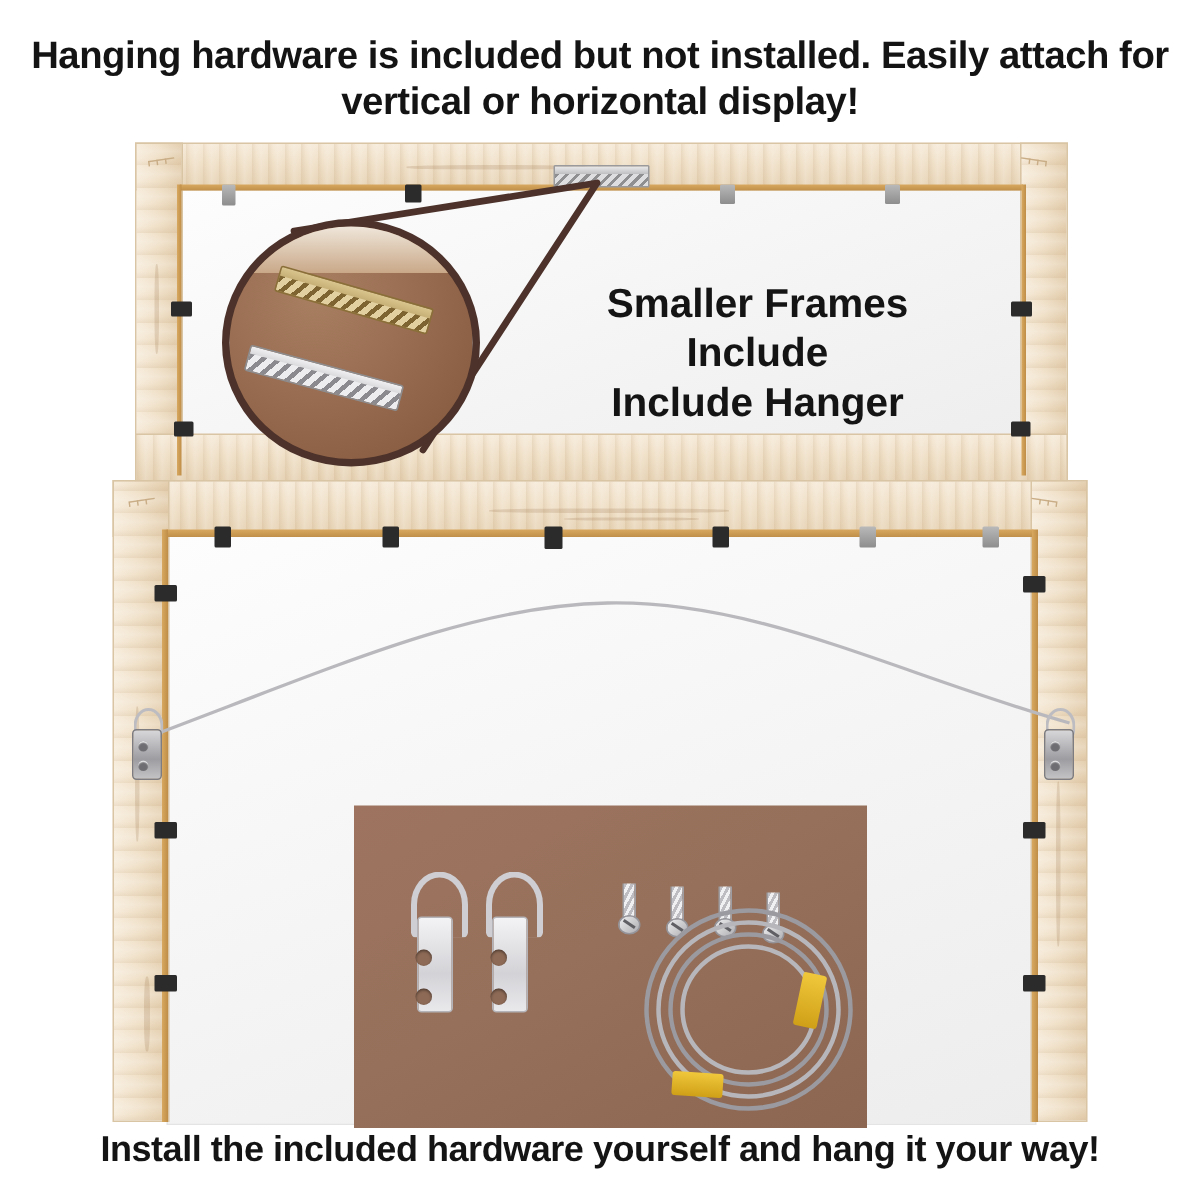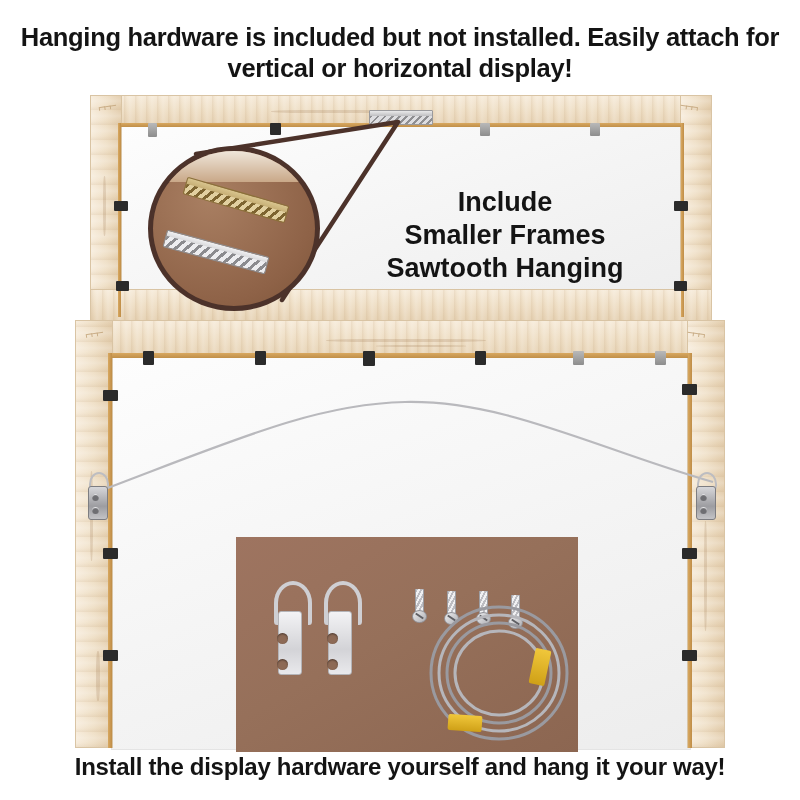--- a/index.html
+++ b/index.html
@@ -147,23 +147,23 @@
     <div class="board-top"></div>
     <div class="mini-saw" id="saw-gold">
         <div class="t"></div>
       </div>
     <div class="mini-saw" id="saw-silver">
         <div class="t"></div>
       </div>
   </div>
 
   <div class="overlay-text" id="upper-text">
+    <div>Smaller Frames</div>
     <div>Include</div>
-    <div>Smaller Frames</div>
-    <div>Sawtooth Hanging</div>
+    <div>Include Hanger</div>
   </div>
 
   <div class="frame" id="lower-frame" style="left:75px;top:320px;width:650px;height:428px;">
 
     <div class="backing" style="left:36px;top:36px;width:578px;height:392px;"></div>
 
     <div class="rail" style="left:0;top:0;width:650px;height:38px;">
       <div class="grain" style="left:250px;top:18px;width:160px;height:3px;"></div>
       <div class="grain" style="left:300px;top:24px;width:90px;height:2px;"></div>
     </div>
@@ -254,14 +254,14 @@
         <ellipse cx="75" cy="74" rx="68" ry="66"></ellipse>
         <ellipse cx="75" cy="74" rx="60" ry="58" stroke="#b6b6bb"></ellipse>
         <ellipse cx="75" cy="74" rx="52" ry="50"></ellipse>
         <ellipse cx="75" cy="74" rx="44" ry="42" stroke="#b6b6bb"></ellipse>
       </g>
     </svg>
     <div class="tape" style="left:296px;top:112px;width:16px;height:36px;transform:rotate(12deg);"></div>
     <div class="tape" style="left:212px;top:178px;width:34px;height:16px;transform:rotate(4deg);"></div>
   </div>
 
-  <div class="caption" id="footline">Install the display hardware yourself and hang it your way!</div>
+  <div class="caption" id="footline">Install the included hardware yourself and hang it your way!</div>
 </div>
 
 </body></html>

